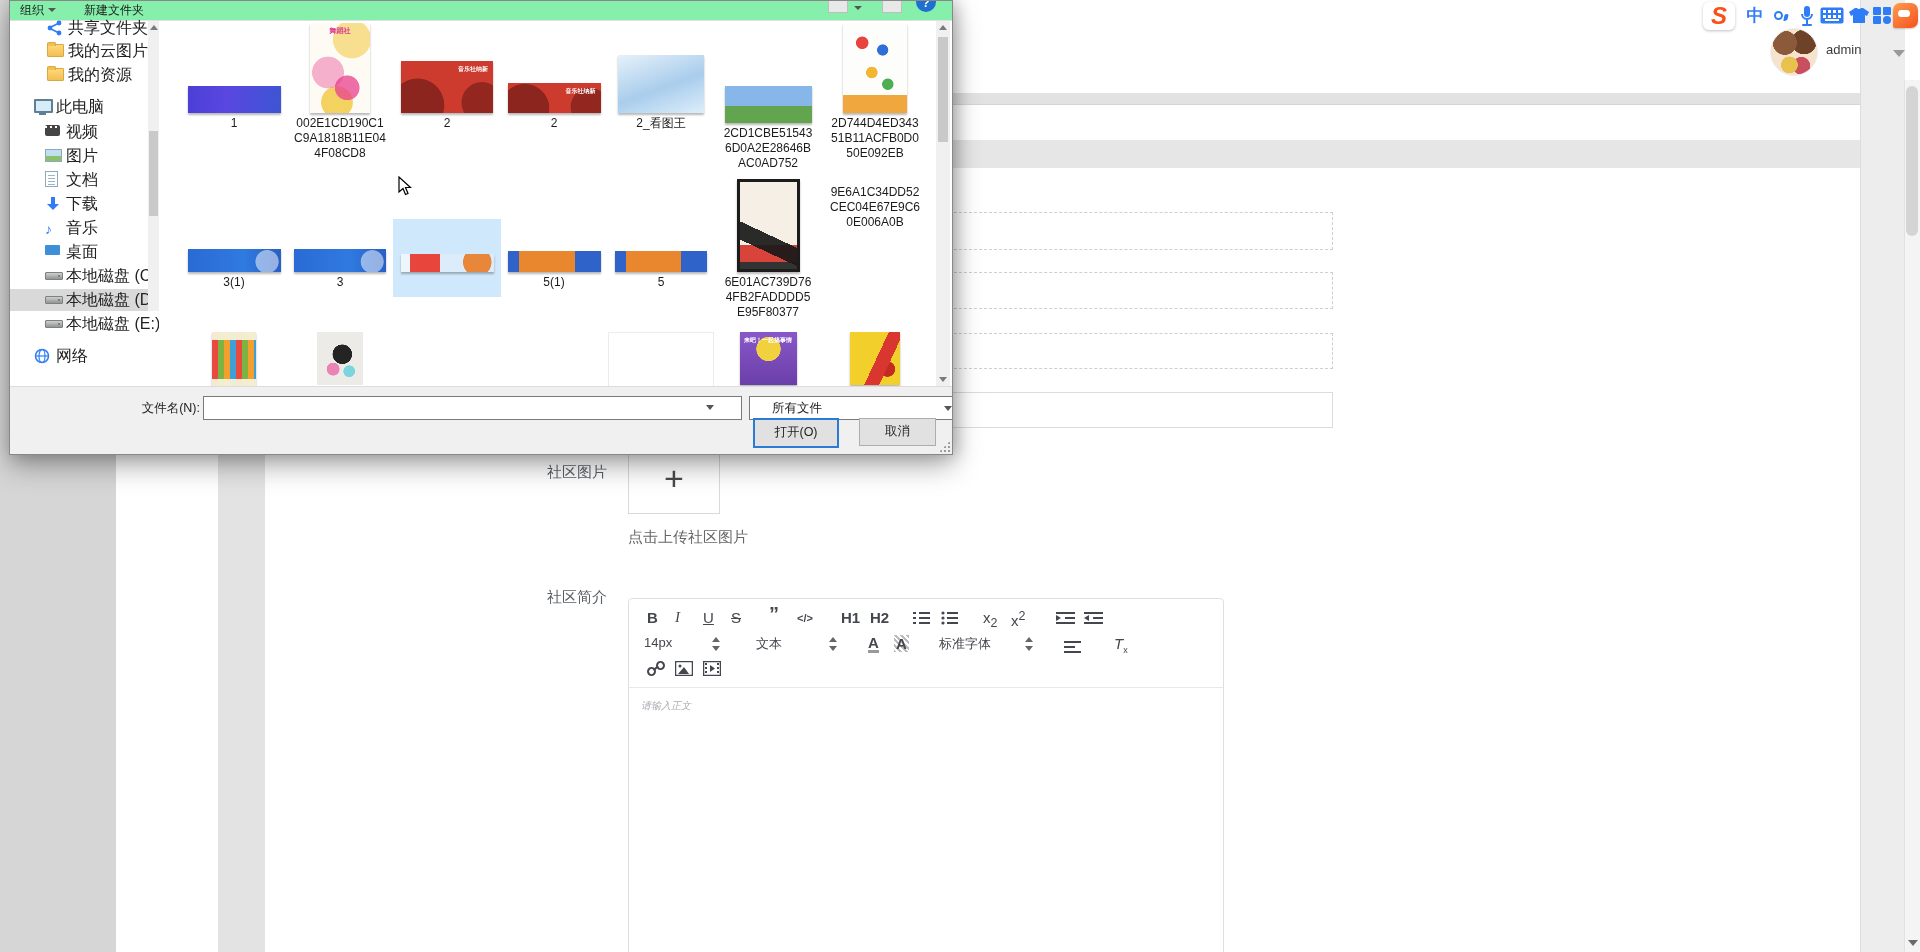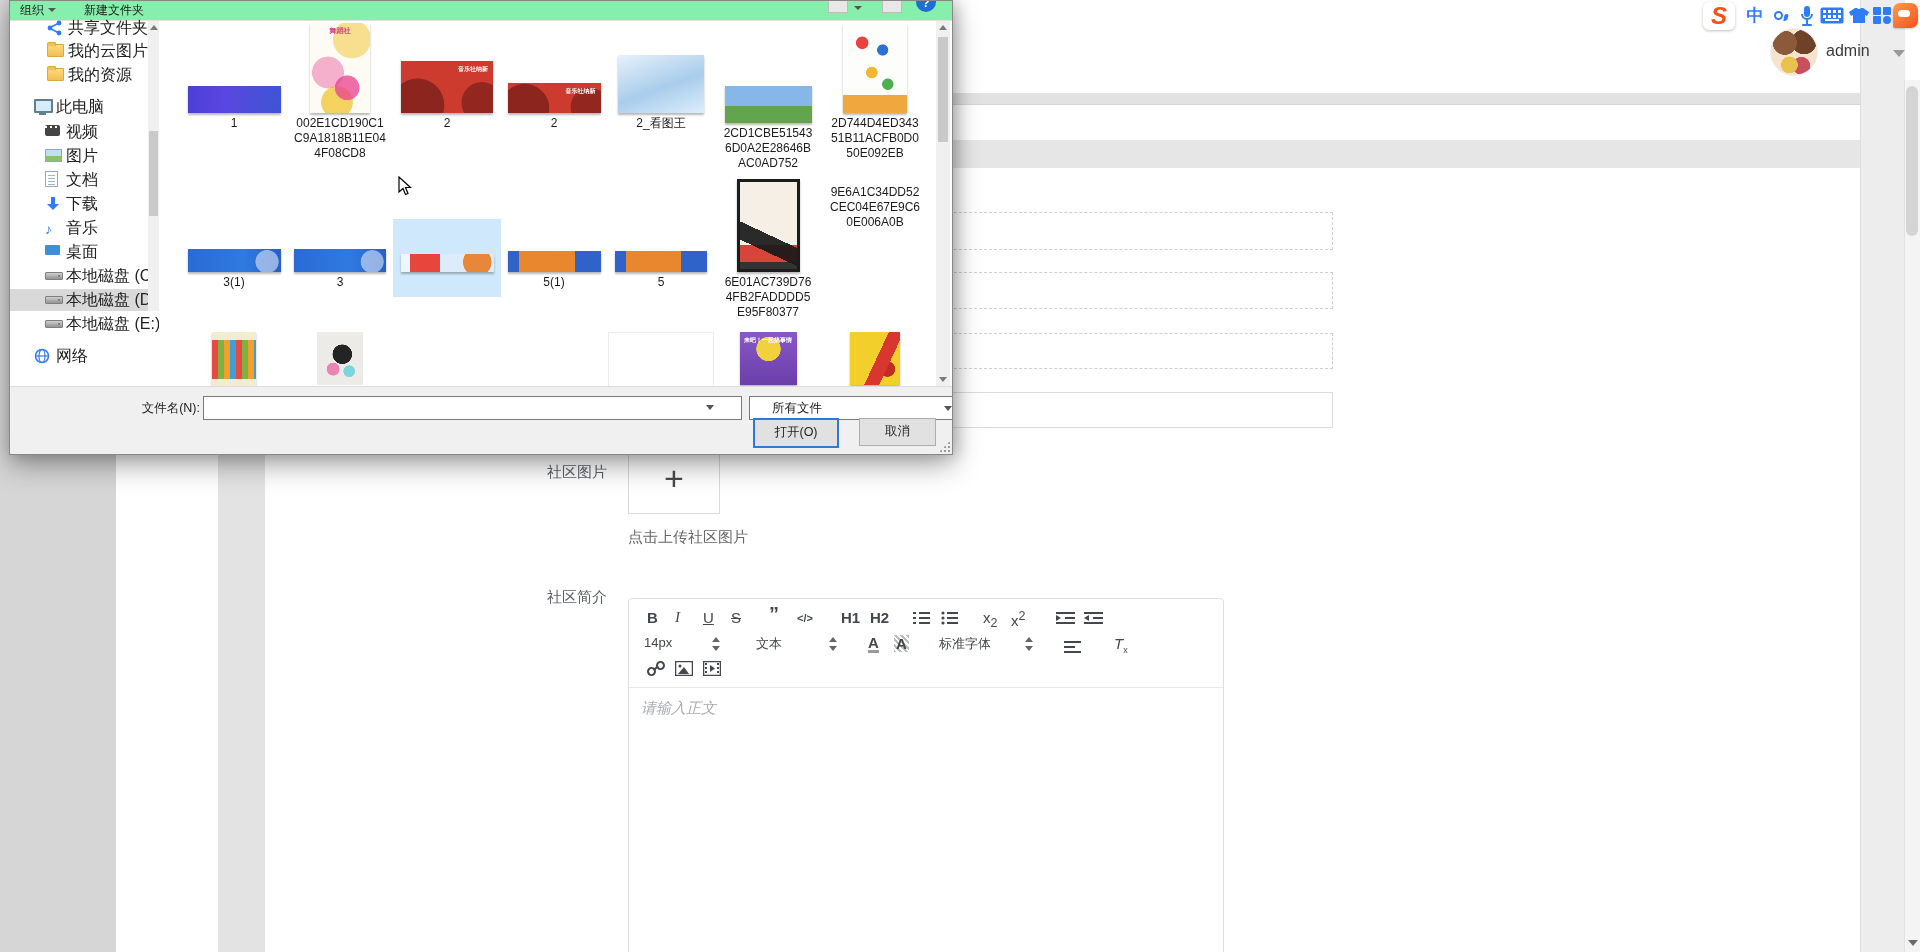--- a/index.html
+++ b/index.html
@@ -38,38 +38,38 @@
              border-radius:7px 7px 7px 2px;box-shadow:0 1px 2px rgba(0,0,0,.2)}
   .ime-emoji::after{content:"";position:absolute;left:5px;top:7px;width:12px;height:7px;background:#fff;border-radius:4px}
 
   
   .avatar{left:1770px;top:28px;width:46px;height:46px;border-radius:50%;overflow:hidden;
           background:radial-gradient(circle at 30% 30%,#8a5a3a 0 26%,transparent 27%),
                      radial-gradient(circle at 72% 28%,#6e4229 0 26%,transparent 27%),
                      radial-gradient(circle at 40% 78%,#e8c24d 0 18%,transparent 19%),
                      radial-gradient(circle at 66% 80%,#c94f5e 0 18%,transparent 19%),
                      #f6e3cd;border:1px solid #eee}
-  .admin-name{left:1826px;top:42px;font-size:16px;color:#3a3a3a}
+  .admin-name{left:1826px;top:42px;font-size:13px;color:#3a3a3a}
   .admin-caret{left:1893px;top:50px;width:0;height:0;border-left:6px solid transparent;
                border-right:6px solid transparent;border-top:7px solid #9a9a9a}
 
   
   .flabel-cn{font-size:15px;color:#5a5e66}
   .upload-box{left:628px;top:448px;width:90px;height:64px;background:#fff;border:1px solid #d9d9d9}
   .plus{position:absolute;left:0;right:0;top:10px;text-align:center;font-size:34px;font-weight:300;color:#4a4a4a}
   .upload-hint{left:628px;top:528px;font-size:15px;color:#666}
 
   .editor{left:628px;top:598px;width:594px;height:360px;background:#fff;border:1px solid #dcdfe6;border-radius:4px}
   .ed-ic{position:absolute;color:#44474d;font-size:15px;cursor:pointer}
   .ed-ic b{font-weight:bold}
   .ed-row1{top:10px}
   .ed-row2{top:36px}
   .ed-row3{top:60px}
   .ed-divider{position:absolute;left:0;top:88px;width:100%;border-top:1px solid #e8e8e8}
-  .ed-holder{position:absolute;left:12px;top:100px;font-size:15px;font-style:italic;color:#a8abb2}
+  .ed-holder{position:absolute;left:12px;top:100px;font-size:10px;font-style:italic;color:#a8abb2}
   .updown{display:inline-block;width:9px;height:14px;position:relative;vertical-align:-2px}
   .updown::before{content:"";position:absolute;left:1px;top:0;border-left:4px solid transparent;border-right:4px solid transparent;border-bottom:5px solid #666}
   .updown::after{content:"";position:absolute;left:1px;bottom:0;border-left:4px solid transparent;border-right:4px solid transparent;border-top:5px solid #666}
 
   
   .dialog{left:9px;top:0;width:942px;height:453px;background:#fff;border:1px solid #888;
           box-shadow:0 10px 26px rgba(0,0,0,.35),4px 0 14px rgba(0,0,0,.18);z-index:40;overflow:hidden}
   .dlg-toolbar{position:absolute;left:0;top:0;width:100%;height:19px;background:#86efac;border-bottom:1px solid #e0e0e0;font-size:12px;color:#1a1a1a}
   .tb-caret{display:inline-block;width:0;height:0;border-left:4px solid transparent;border-right:4px solid transparent;border-top:4px solid #555;vertical-align:2px;margin-left:4px}
   .tb-ic{position:absolute;top:-6px;width:18px;height:16px;background:#e8e8e8;border:1px solid #bdbdbd}

